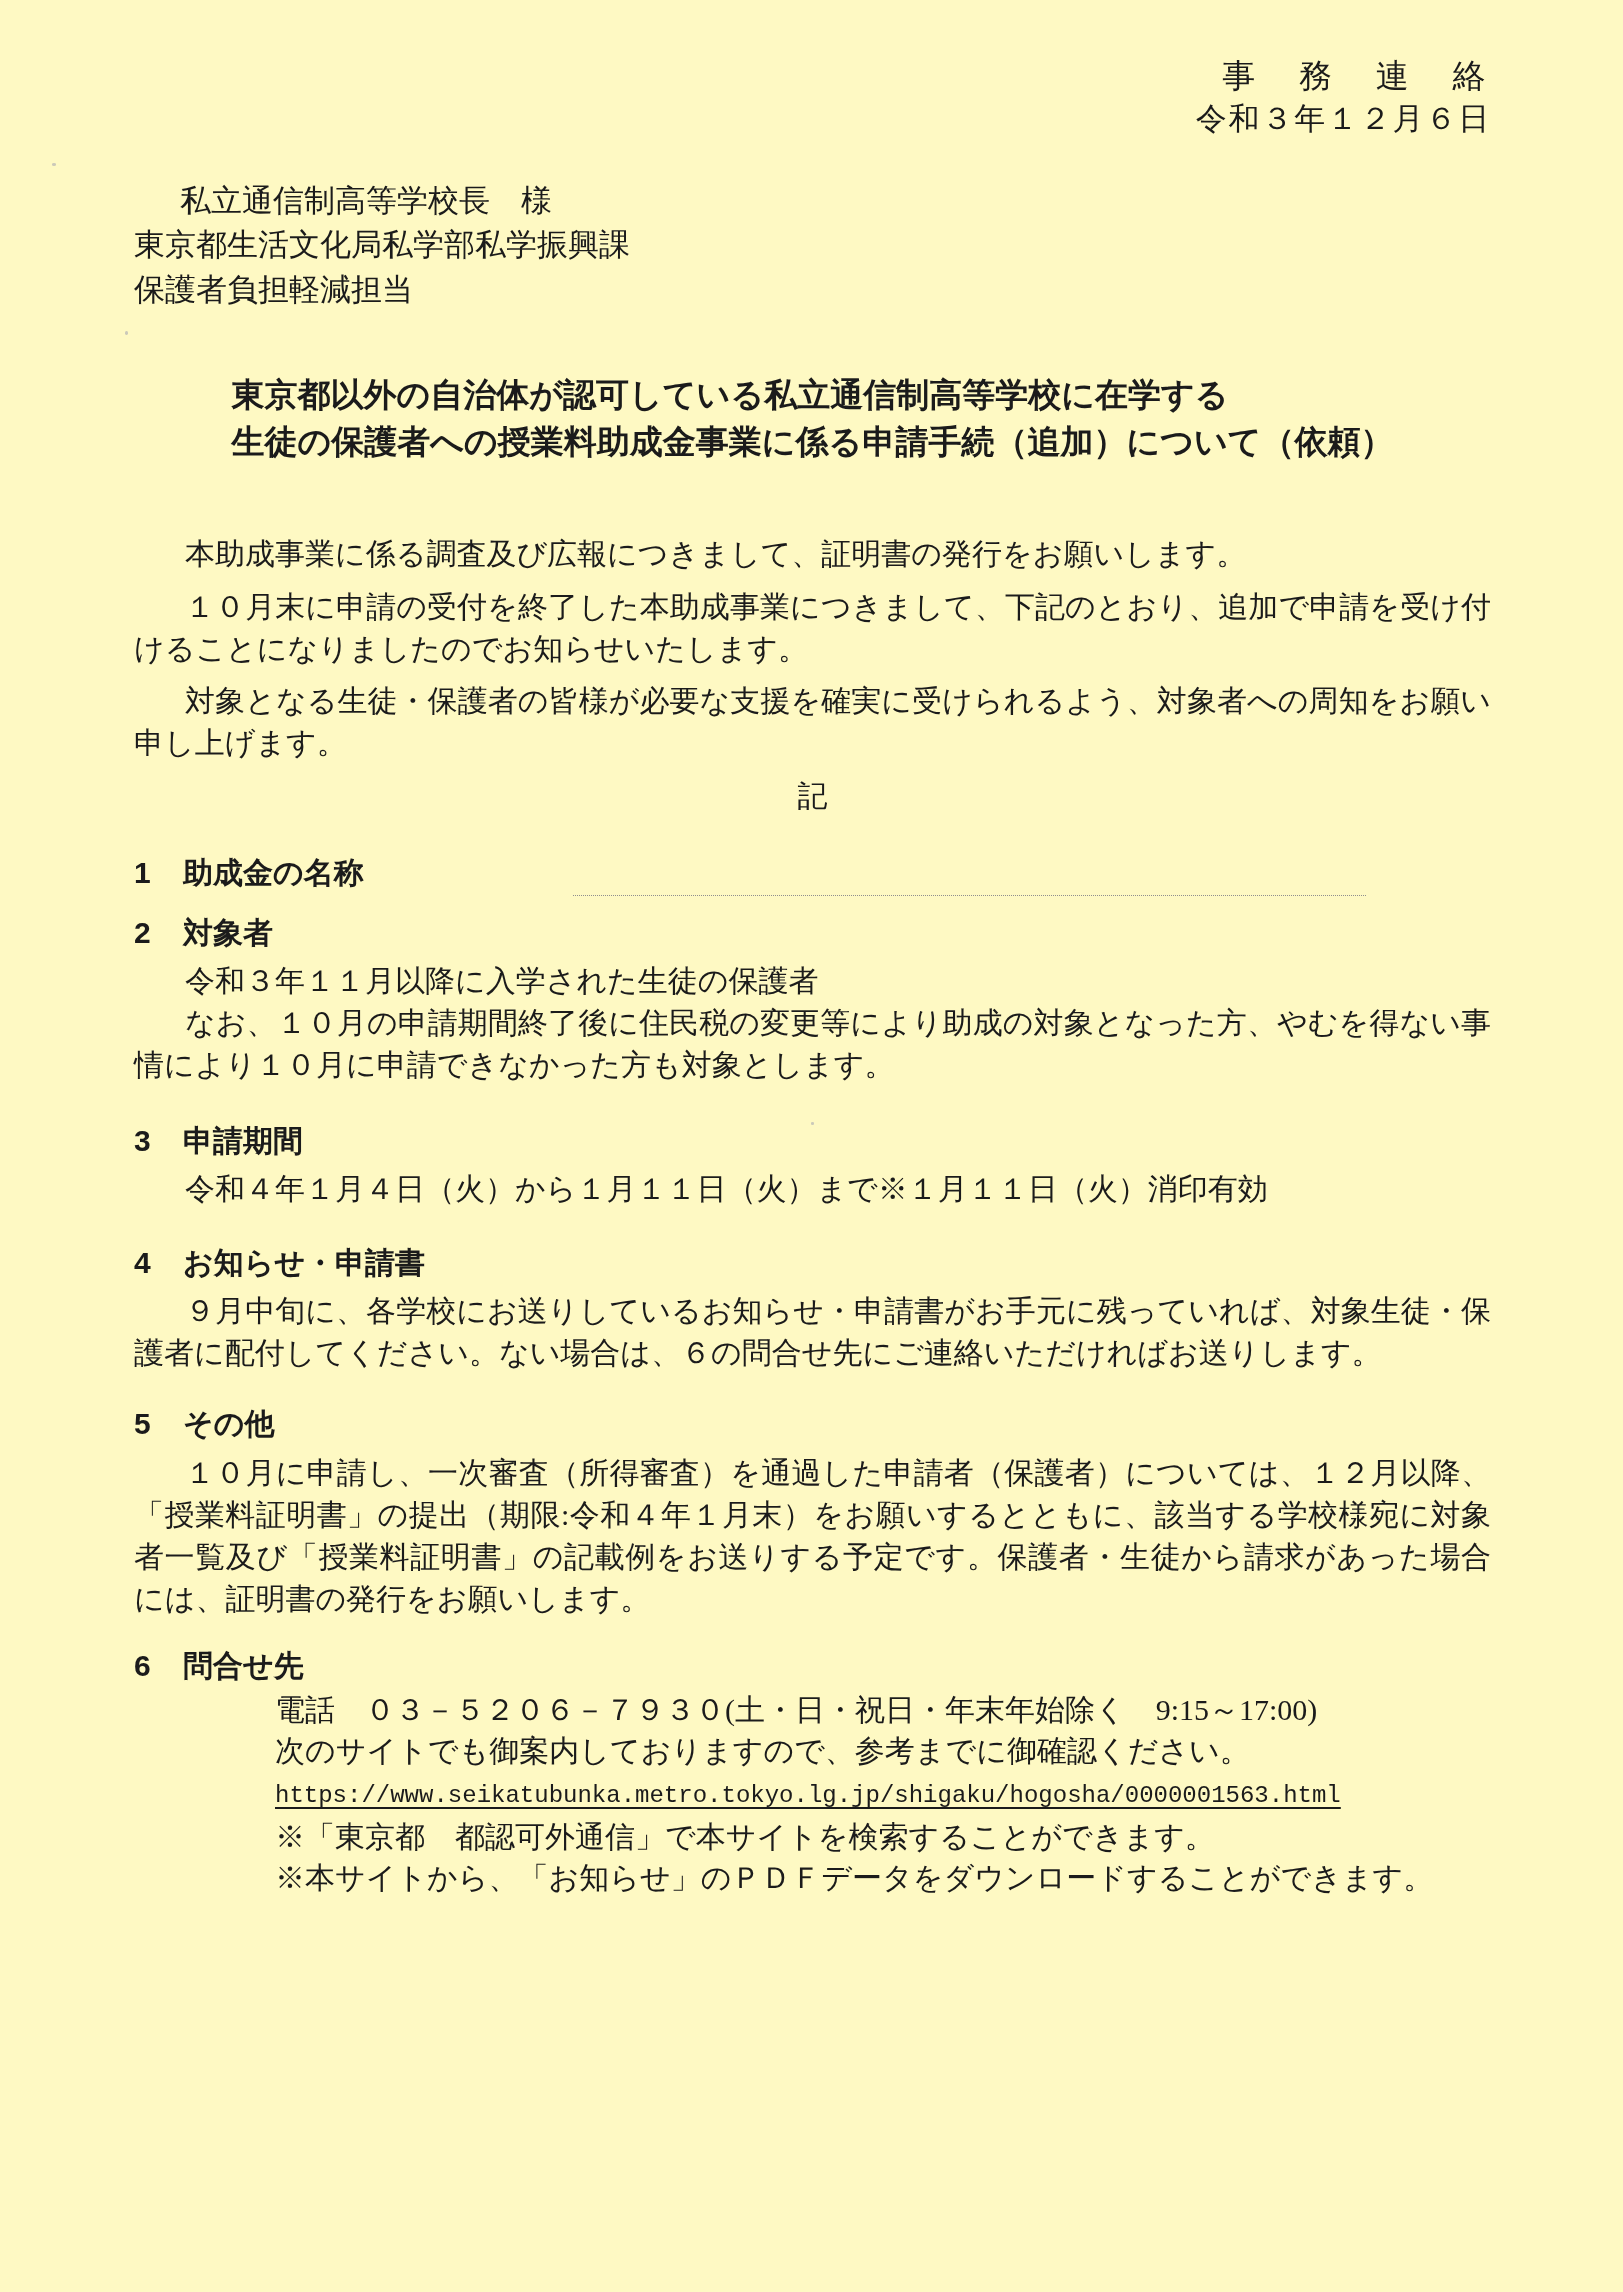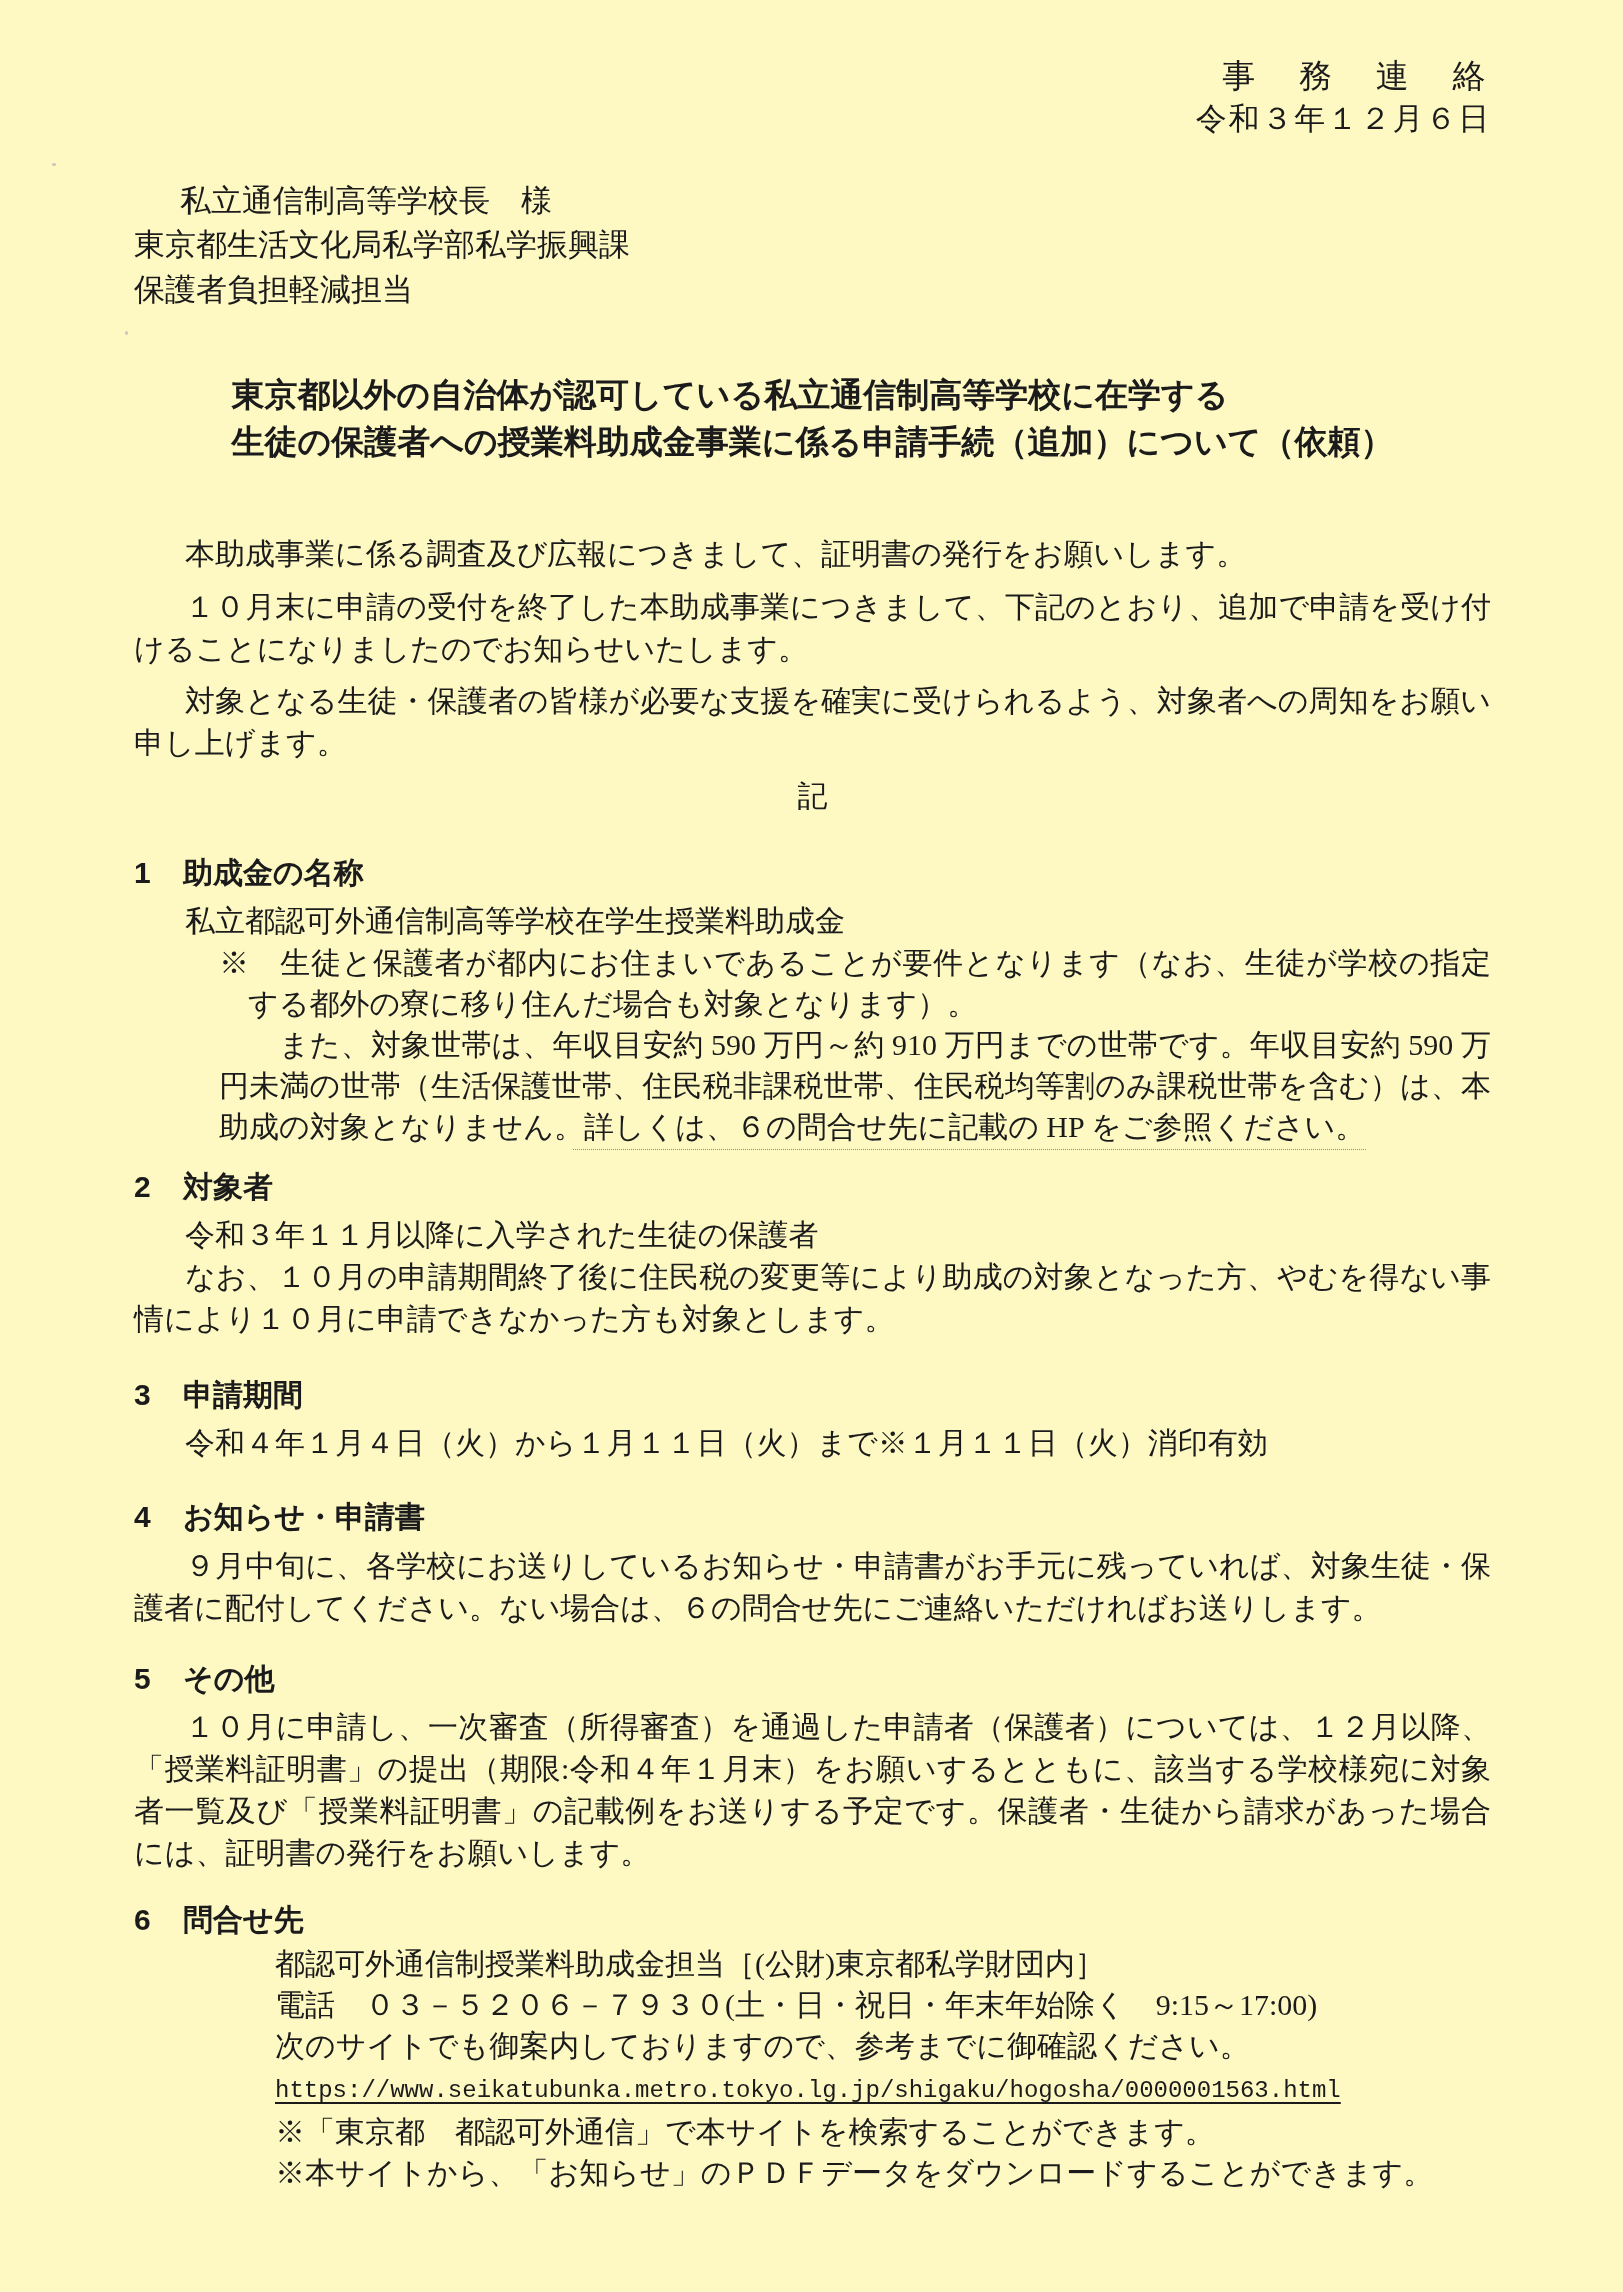--- a/index.html
+++ b/index.html
@@ -163,25 +163,20 @@
     <p>対象となる生徒・保護者の皆様が必要な支援を確実に受けられるよう、対象者への周知をお願い申し上げます。</p>
   </div>
 
   <div class="ki">記</div>
 
   <div class="section">
     <div class="sec-head">
       <span class="sec-num">1</span>
       <span class="sec-title">助成金の名称</span>
     </div>
-    <div class="sec-body">
-      <p class="indent1">私立都認可外通信制高等学校在学生授業料助成金</p>
-      <p class="note hang">※　生徒と保護者が都内にお住まいであることが要件となります（なお、生徒が学校の指定する都外の寮に移り住んだ場合も対象となります）。</p>
-      <p class="note indent2">また、対象世帯は、年収目安約 590 万円～約 910 万円までの世帯です。年収目安約 590 万円未満の世帯（生活保護世帯、住民税非課税世帯、住民税均等割のみ課税世帯を含む）は、本助成の対象となりません。詳しくは、６の問合せ先に記載の HP をご参照ください。</p>
-    </div>
   </div>
 
   <div class="dashed-sep"></div>
 
   <div class="section mt-s2">
     <div class="sec-head">
       <span class="sec-num">2</span>
       <span class="sec-title">対象者</span>
     </div>
     <div class="sec-body">
@@ -219,21 +214,20 @@
       <p class="indent1">１０月に申請し、一次審査（所得審査）を通過した申請者（保護者）については、１２月以降、「授業料証明書」の提出（期限:令和４年１月末）をお願いするとともに、該当する学校様宛に対象者一覧及び「授業料証明書」の記載例をお送りする予定です。保護者・生徒から請求があった場合には、証明書の発行をお願いします。</p>
     </div>
   </div>
 
   <div class="section mt-s6">
     <div class="sec-head">
       <span class="sec-num">6</span>
       <span class="sec-title">問合せ先</span>
     </div>
     <div class="contact">
-      <div>都認可外通信制授業料助成金担当［(公財)東京都私学財団内］</div>
       <div class="contact-phone">電話　０３－５２０６－７９３０(土・日・祝日・年末年始除く　9:15～17:00)</div>
       <div>次のサイトでも御案内しておりますので、参考までに御確認ください。</div>
       <div class="contact-url">
         <a href="#">https://www.seikatubunka.metro.tokyo.lg.jp/shigaku/hogosha/0000001563.html</a>
       </div>
       <div>※「東京都　都認可外通信」で本サイトを検索することができます。</div>
       <div>※本サイトから、「お知らせ」のＰＤＦデータをダウンロードすることができます。</div>
     </div>
   </div>
 

